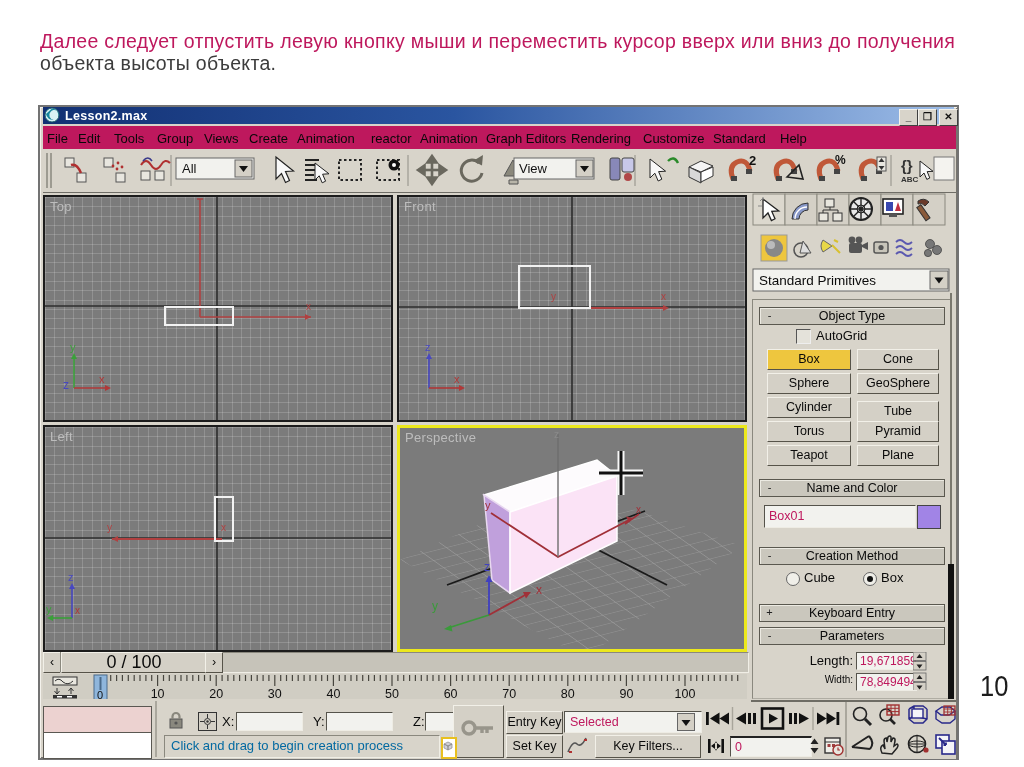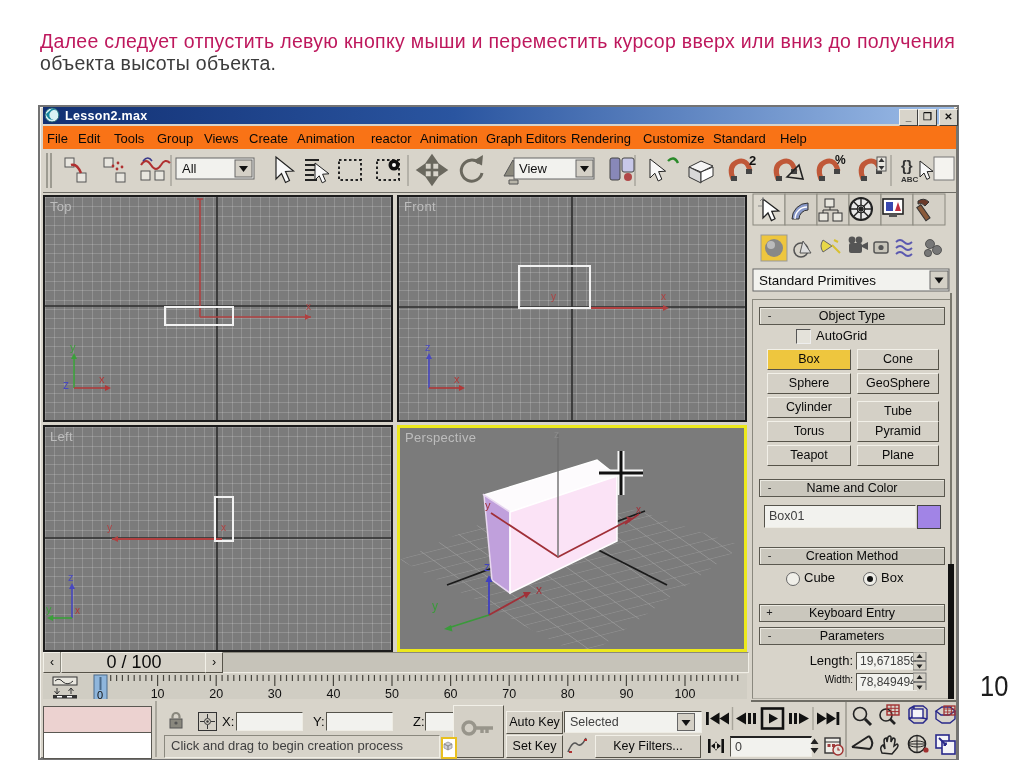--- a/index.html
+++ b/index.html
@@ -14,21 +14,21 @@
   
   #win{left:38px;top:85px;width:917px;height:651px;background:#d8d4ca;
        border:2px solid #737373;box-shadow:inset 1px 1px 0 #f4f2ec, inset -1px -1px 0 #77756e;margin-top:20px;}
   #titlebar{left:3px;top:0px;width:911px;height:17px;
       background:linear-gradient(to right,#123073,#2a55a0 45%,#9dbde8);}
   #titletext{left:22px;top:2px;color:#ffffff;font-weight:bold;font-size:12.5px;letter-spacing:0.3px;}
   .winbtn{top:2px;width:17px;height:15px;background:#d8d4ca;border:1px solid #404040;
       border-top-color:#f4f2ec;border-left-color:#f4f2ec;font-size:10px;font-weight:bold;
       text-align:center;line-height:13px;color:#111;}
   
-  #menubar{left:3px;top:19px;width:913px;height:23px;background:#f97316;}
+  #menubar{left:3px;top:19px;width:913px;height:23px;background:#be185d;}
   .mi{position:absolute;top:5px;font-size:13px;color:#090909;white-space:nowrap;}
   
   #toolbar{left:3px;top:42px;width:913px;height:43px;background:#d8d4ca;
       border-bottom:1px solid #6f6d66;}
   
   #mainarea{left:3px;top:86px;width:913px;height:459px;background:#d8d4ca;}
   .vp{position:absolute;background:#7b7b7b;border:2px solid #1c1c1c;}
   .vpgrid{position:absolute;left:0;top:0;right:0;bottom:0;
      background-image:
        repeating-linear-gradient(to right, rgba(255,255,255,0.17) 0 1px, transparent 1px 9.33px),
@@ -41,21 +41,21 @@
       border:1px solid #5a584f;box-shadow:inset 1px 1px 0 #eceae2;
       font-size:12.5px;color:#0a0a0a;text-align:center;line-height:16px;}
   .rollsign{position:absolute;left:4px;top:2px;width:11px;height:11px;font-size:11px;
       line-height:10px;text-align:center;color:#222;}
   .cpbtn{position:absolute;width:82px;height:19px;background:#d4d0c6;
       border:1px solid #565349;border-top-color:#f2f0e8;border-left-color:#f2f0e8;
       font-size:12.5px;color:#0a0a0a;text-align:center;line-height:18px;}
   .cpbtn.r{left:107px;width:80px;}
   .cpbtn.l{left:17px;}
   .field{position:absolute;background:#f2f2ee;border:1px solid #55534b;
-      border-bottom-color:#eeece4;border-right-color:#eeece4;font-size:12.5px;color:#404040;overflow:hidden;white-space:nowrap;}
+      border-bottom-color:#eeece4;border-right-color:#eeece4;font-size:12.5px;color:#be185d;overflow:hidden;white-space:nowrap;}
   
   #timeline{left:3px;top:545px;width:707px;height:22px;background:#d8d4ca;}
   #ruler{left:3px;top:567px;width:704px;height:25px;background:#d0cdc3;}
   #statusbar{left:3px;top:592px;width:913px;height:60px;background:#d8d4ca;}
   .bevelbtn{position:absolute;background:#d4d0c6;border:1px solid #565349;
       border-top-color:#f2f0e8;border-left-color:#f2f0e8;
       font-size:12.5px;color:#0a0a0a;text-align:center;}
 </style>
 </head>
 <body>
@@ -596,27 +596,27 @@
       <div class="abs" style="left:370px;top:15px;font-size:13px;color:#0a0a0a;">Z:</div>
       <div class="abs field" style="left:382px;top:13px;width:27px;height:17px;"></div>
 
       <div class="abs bevelbtn" style="left:410px;top:6px;width:49px;height:51px;"></div>
       <svg class="abs" style="left:418px;top:20px;" width="36" height="22" viewBox="0 0 36 22">
         <circle cx="8" cy="9" r="6" fill="none" stroke="#98958b" stroke-width="3.4"></circle>
         <path d="M14 9 h18 m-6 1 v4 m-5 -4 v4" stroke="#98958b" stroke-width="3.4" fill="none"></path>
       </svg>
 
       <div class="abs" style="left:121px;top:36px;width:274px;height:21px;background:#d8d4ca;border:1px solid #8a887e;border-bottom-color:#f0eee6;border-right-color:#f0eee6;"></div>
-      <div class="abs" style="left:128px;top:39px;font-size:13px;color:#404040;">Click and drag to begin creation process</div>
+      <div class="abs" style="left:128px;top:39px;font-size:13px;color:#0369a1;">Click and drag to begin creation process</div>
       <div class="abs" style="left:398px;top:38px;width:12px;height:18px;background:#fff;border:2px solid #e8c020;"></div>
       <svg class="abs" style="left:399px;top:41px;" width="12" height="12">
         <path d="M2 4 l4 -2 l4 2 l-4 2 z M2 4 v4 l4 2 v-4 z M10 4 v4 l-4 2 v-4 z" fill="#d0d0d8" stroke="#888" stroke-width="0.7"></path>
       </svg>
 
-      <div class="abs bevelbtn" style="left:463px;top:12px;width:55px;height:21px;line-height:20px;">Auto Key</div>
+      <div class="abs bevelbtn" style="left:463px;top:12px;width:55px;height:21px;line-height:20px;">Entry Key</div>
       <div class="abs bevelbtn" style="left:463px;top:36px;width:55px;height:21px;line-height:20px;">Set Key</div>
       <div class="abs field" style="left:521px;top:12px;width:131px;height:20px;line-height:20px;padding-left:5px;">Selected</div>
       <div class="abs" style="left:634px;top:14px;width:16px;height:16px;background:#d4d0c6;border:1px solid #666;"></div>
       <svg class="abs" style="left:634px;top:14px;" width="18" height="18">
         <path d="M4.5 7 l9 0 l-4.5 6 z" fill="#111"></path>
       </svg>
       <svg class="abs" style="left:523px;top:37px;" width="26" height="21" viewBox="0 0 26 21">
         <path d="M2 16 q5 -12 9 -8 t9 -6" stroke="#555" stroke-width="1.6" fill="none"></path>
         <path d="M3 16 l3 0 M18 4 l3 0" stroke="#b03030" stroke-width="2"></path>
       </svg>

